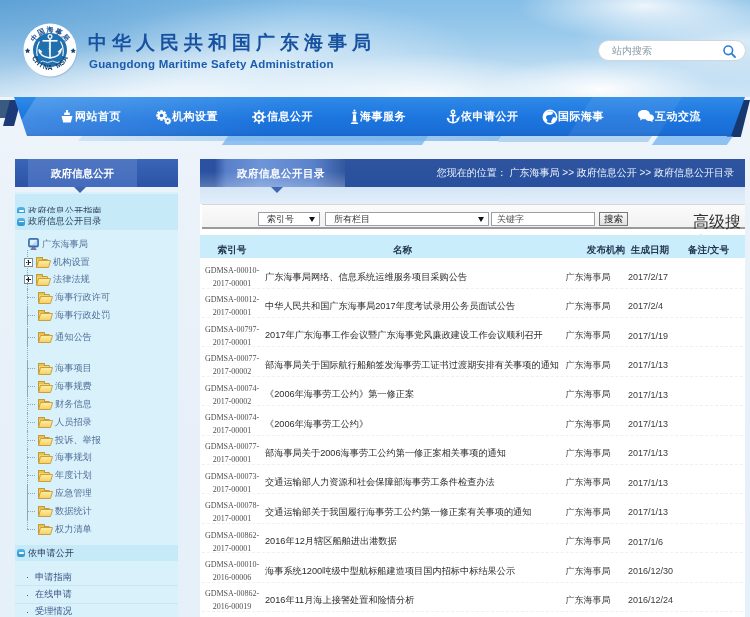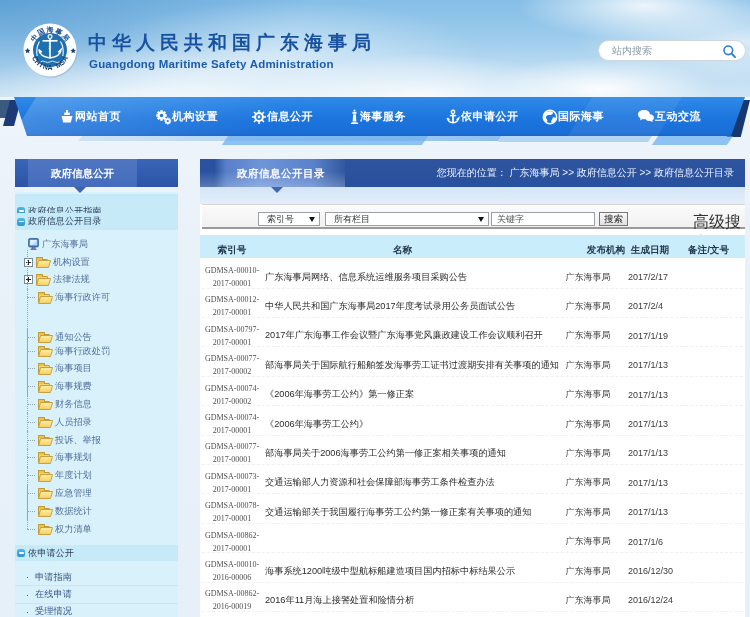--- a/index.html
+++ b/index.html
@@ -244,21 +244,21 @@
       <div class="titem" style="top:43px;"><svg style="margin:0 3px 0 13px" width="11" height="13" viewBox="0 0 11 13">
           <rect x="0.6" y="0.6" width="9.8" height="8.3" rx="1.2" fill="#3f7fc1" stroke="#2a5a96" stroke-width="0.8"></rect>
           <rect x="1.8" y="1.8" width="7.4" height="5.6" fill="#b8dcf6"></rect>
           <path d="M2 2 L9 2 L3.5 7 L2 7 Z" fill="#dff0fc"></path>
           <rect x="3.6" y="9" width="3.8" height="1.6" fill="#7a6aaa"></rect>
           <path d="M2.2 11.8 L8.8 11.8 L7.8 10.4 L3.2 10.4 Z" fill="#5a4a8a"></path>
         </svg>广东海事局</div>
       <div class="titem" style="top:61px;"><span class="pbox"></span><span class="folder"></span>机构设置</div>
       <div class="titem" style="top:78.8px;"><span class="pbox"></span><span class="folder"></span>法律法规</div>
       <div class="titem" style="top:96.6px;"><span class="conn"></span><span class="folder" style="margin-left:3px;"></span>海事行政许可</div>
-      <div class="titem" style="top:114.4px;margin-top:36px;"><span class="conn"></span><span class="folder" style="margin-left:3px;"></span>海事行政处罚</div>
+      <div class="titem" style="top:114.4px;"><span class="conn"></span><span class="folder" style="margin-left:3px;"></span>海事行政处罚</div>
       <div class="titem" style="top:136px;"><span class="conn"></span><span class="folder" style="margin-left:3px;"></span>通知公告</div>
       <div class="titem" style="top:167.8px;"><span class="conn"></span><span class="folder" style="margin-left:3px;"></span>海事项目</div>
       <div class="titem" style="top:185.60000000000002px;"><span class="conn"></span><span class="folder" style="margin-left:3px;"></span>海事规费</div>
       <div class="titem" style="top:203.4px;"><span class="conn"></span><span class="folder" style="margin-left:3px;"></span>财务信息</div>
       <div class="titem" style="top:221.20000000000002px;"><span class="conn"></span><span class="folder" style="margin-left:3px;"></span>人员招录</div>
       <div class="titem" style="top:239px;"><span class="conn"></span><span class="folder" style="margin-left:3px;"></span>投诉、举报</div>
       <div class="titem" style="top:256.8px;"><span class="conn"></span><span class="folder" style="margin-left:3px;"></span>海事规划</div>
       <div class="titem" style="top:274.6px;"><span class="conn"></span><span class="folder" style="margin-left:3px;"></span>年度计划</div>
       <div class="titem" style="top:292.4px;"><span class="conn"></span><span class="folder" style="margin-left:3px;"></span>应急管理</div>
       <div class="titem" style="top:310.20000000000005px;"><span class="conn"></span><span class="folder" style="margin-left:3px;"></span>数据统计</div>
@@ -381,20 +381,21 @@
         <div class="nm">交通运输部关于我国履行海事劳工公约第一修正案有关事项的通知</div>
         <div class="org">广东海事局</div>
         <div class="dt">2017/1/13</div>
       </div>
       <div style="position:absolute;left:202px;top:552.2px;width:541px;border-top:1px dashed #f0f0f0;"></div>
       <div class="trow" style="top:527px;">
         <div class="idx">
           <span>GDMSA-00862-</span>
           <span>2017-00001</span>
         </div>
+        <div class="nm">2016年12月辖区船舶进出港数据</div>
         <div class="org">广东海事局</div>
         <div class="dt">2017/1/6</div>
       </div>
       <div style="position:absolute;left:202px;top:581.6px;width:541px;border-top:1px dashed #f0f0f0;"></div>
       <div class="trow" style="top:556.4px;">
         <div class="idx">
           <span>GDMSA-00010-</span>
           <span>2016-00006</span>
         </div>
         <div class="nm">海事系统1200吨级中型航标船建造项目国内招标中标结果公示</div>

